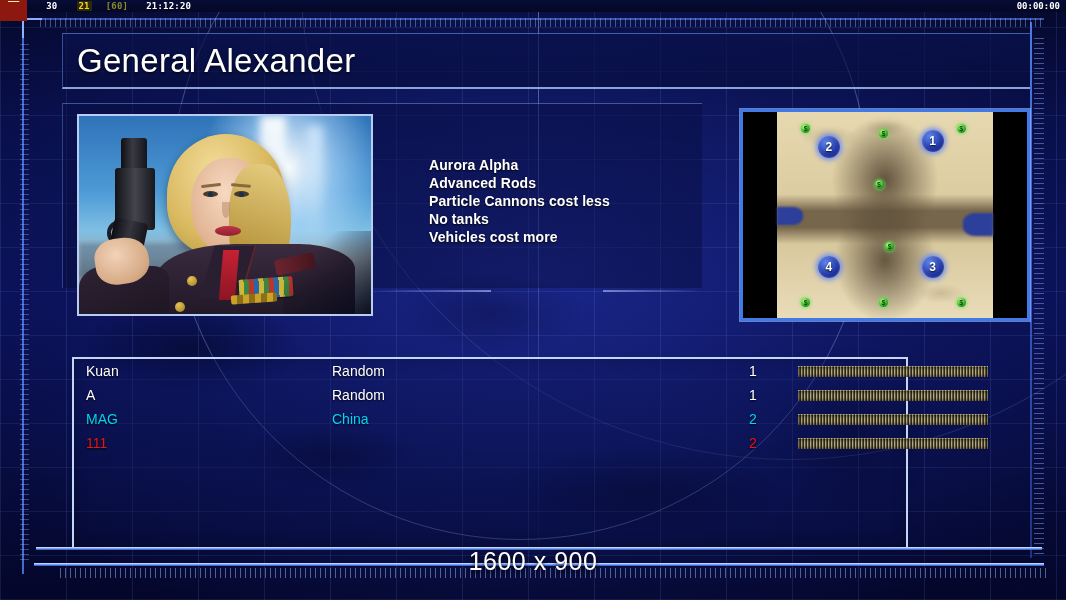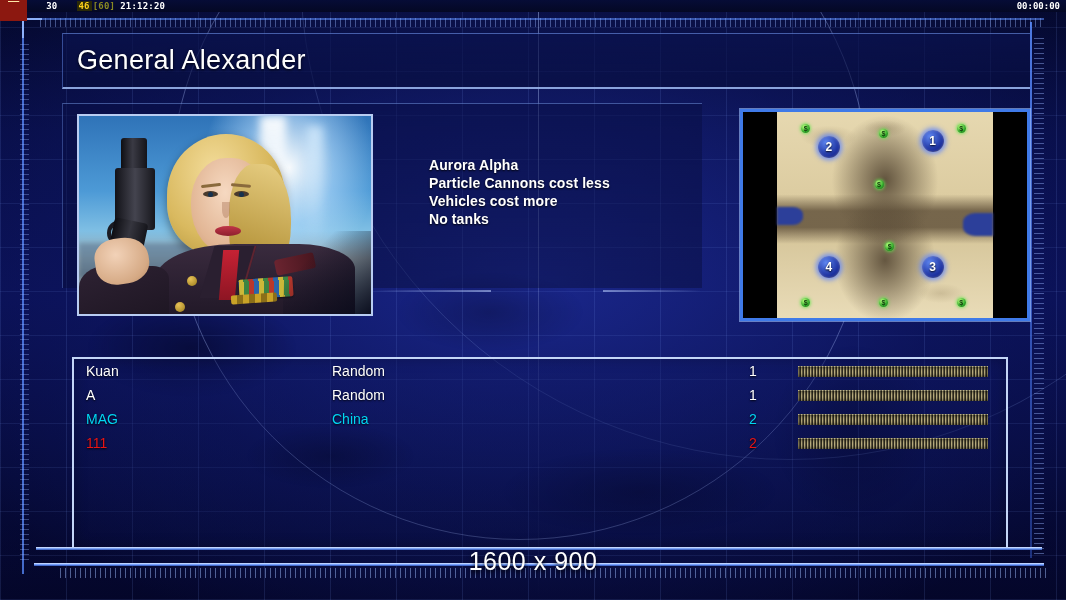--- a/index.html
+++ b/index.html
@@ -51,21 +51,21 @@
   .topbar{
     position:absolute; left:0; top:0; width:1066px; height:12px;
     background:linear-gradient(180deg,#060c36,#040824);
     display:flex; align-items:center; z-index:40;
     font-family:"DejaVu Sans Mono", monospace;
   }
   .tb-left{ display:flex; align-items:center; height:12px; font-size:9px; font-weight:bold; letter-spacing:.2px; }
   .tb-ur{ background:#8c1810; color:#ffe9a8; padding:0 8px; height:29px; line-height:11px;text-decoration:underline; }
   .tb-w{ color:#ffffff; padding:0 19px; }
   .tb-y{ color:#ffd21a; background:#2a2a08; padding:0 2px; }
-  .tb-dim{ color:#8a8a22; padding:0 1px; }
+  .tb-dim{ color:#8a8a22; padding:0 14px; }
   .tb-time{ color:#ffffff; padding:0 4px; }
   .tb-right{ position:absolute; right:6px; top:0; height:12px; line-height:12px;
              color:#ffffff; font-size:9px; font-weight:bold;text-align:center; }
 
   
   .hud-frame{
     position:absolute; left:22px; top:18px; width:1022px; height:556px;
     border-left:2px solid rgba(90,140,255,.75);
     border-top:2px solid rgba(90,140,255,.55);
     z-index:5; pointer-events:none;
@@ -114,21 +114,21 @@
   
   .title-panel{
     position:absolute; left:62px; top:33px; width:968px; height:56px; z-index:12;
     background:linear-gradient(180deg, rgba(10,18,78,.72), rgba(6,12,58,.55));
     border-top:1px solid rgba(120,160,255,.55);
     border-bottom:2px solid rgba(170,200,255,.80);
     border-left:1px solid rgba(110,150,250,.45);
     display:flex; align-items:center;
   }
   .title-text{
-    color:#ffffff; font-size:27px; font-weight:400; letter-spacing:.3px;
+    color:#ffffff; font-size:33px; font-weight:400; letter-spacing:.3px;
     padding-left:14px; text-shadow:0 1px 3px rgba(0,0,0,.85);
   }
 
   
   .content-row{ position:absolute; left:62px; top:103px; width:968px; height:225px; z-index:12; }
 
   .info-panel{
     position:absolute; left:0; top:0; width:640px; height:185px;
     background:linear-gradient(180deg, rgba(8,14,70,.55), rgba(5,9,48,.40));
     border-top:1px solid rgba(130,170,255,.45);
@@ -324,21 +324,21 @@
   .list-head span{
     position:absolute; color:#ffffff; font-size:14px; font-weight:bold;
     text-shadow:0 1px 2px rgba(0,0,0,.9);
   }
   .h-name{ left:24px; }
   .h-army{ left:270px; }
   .h-team{ left:656px; }
   .h-prog{ left:733px; }
 
   .list-panel{
-    position:absolute; left:72px; top:357px; width:936px; height:192px; z-index:12;
+    position:absolute; left:72px; top:357px; width:836px; height:192px; z-index:12;
     border:2px solid #c4d6f7;
     background:linear-gradient(180deg, rgba(14,22,96,.38), rgba(8,14,64,.28));
     box-shadow:inset 0 0 14px rgba(0,0,0,.25);
   }
   .row{
     position:relative; height:24px; display:flex; align-items:center;
   }
   .c-name{ position:absolute; left:12px; font-size:14px; white-space:nowrap; }
   .c-army{ position:absolute; left:258px; font-size:14px; white-space:nowrap; }
   .c-team{ position:absolute; left:672px; font-size:14px; width:14px; text-align:center; }
@@ -372,21 +372,21 @@
   <div class="landmass"></div>
   <div class="grid-overlay"></div>
   <div class="globe-arc arc-big"></div>
   <div class="globe-arc arc-small"></div>
   <div class="arc-vert"></div>
 
   <div class="topbar">
     <div class="tb-left">
       <span class="tb-ur">UR</span>
       <span class="tb-w">30</span>
-      <span class="tb-y">46</span>
+      <span class="tb-y">21</span>
       <span class="tb-dim">[60]</span>
       <span class="tb-time">21:12:20</span>
     </div>
     <div class="tb-right">00:00:00</div>
   </div>
 
   <div class="hud-frame"></div>
   <div class="corner-tab"></div>
   <div class="ruler-top"></div>
   <div class="ruler-left"></div>
@@ -435,23 +435,24 @@
           <div class="pa-gun-slide"></div>
           <div class="pa-gun-trigger"></div>
           <div class="pa-gun-grip"></div>
           <div class="pa-hand"></div>
           <div class="pa-darkcorner"></div>
         </div>
       </div>
 
       <div class="desc">
         <div class="desc-line">Aurora Alpha</div>
+        <div class="desc-line">Advanced Rods</div>
         <div class="desc-line">Particle Cannons cost less</div>
+        <div class="desc-line">No tanks</div>
         <div class="desc-line">Vehicles cost more</div>
-        <div class="desc-line">No tanks</div>
       </div>
 
       <div class="deco-line-1"></div>
       <div class="deco-line-2"></div>
     </div>
 
     <div class="minimap">
       <div class="mm-inner">
         <div class="mm-terrain"></div>
         <div class="mm-texture"></div>

